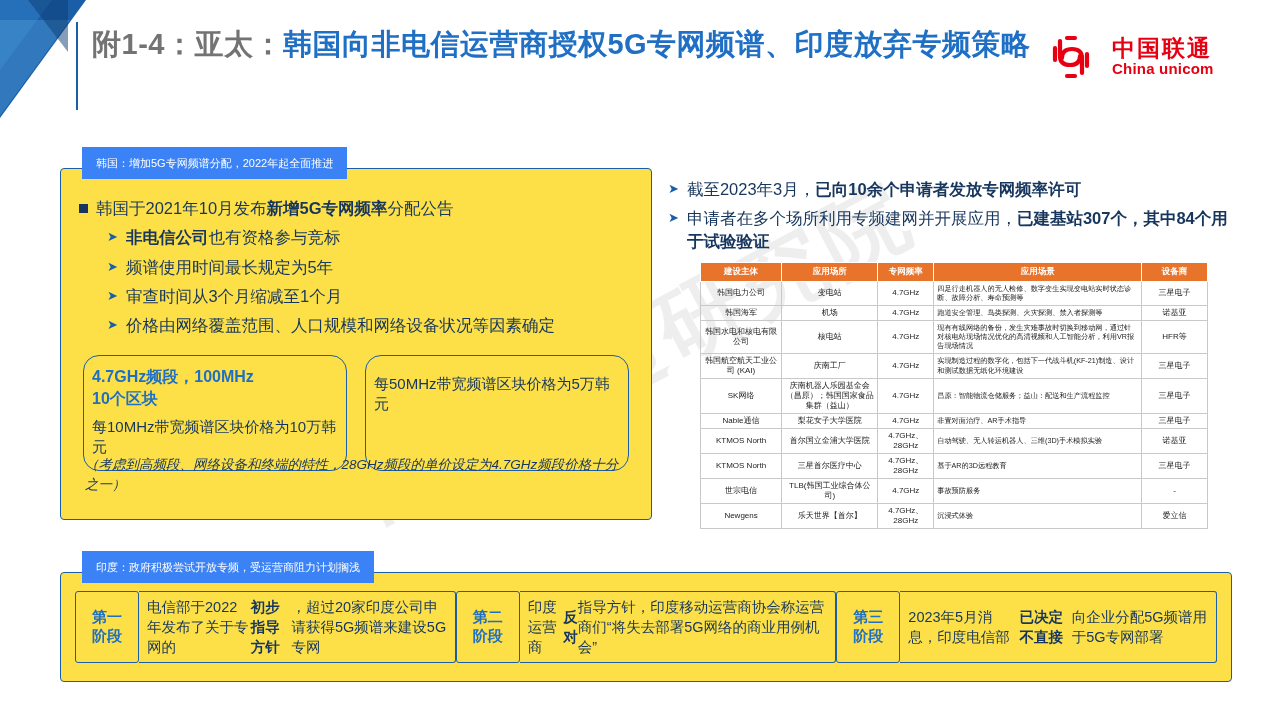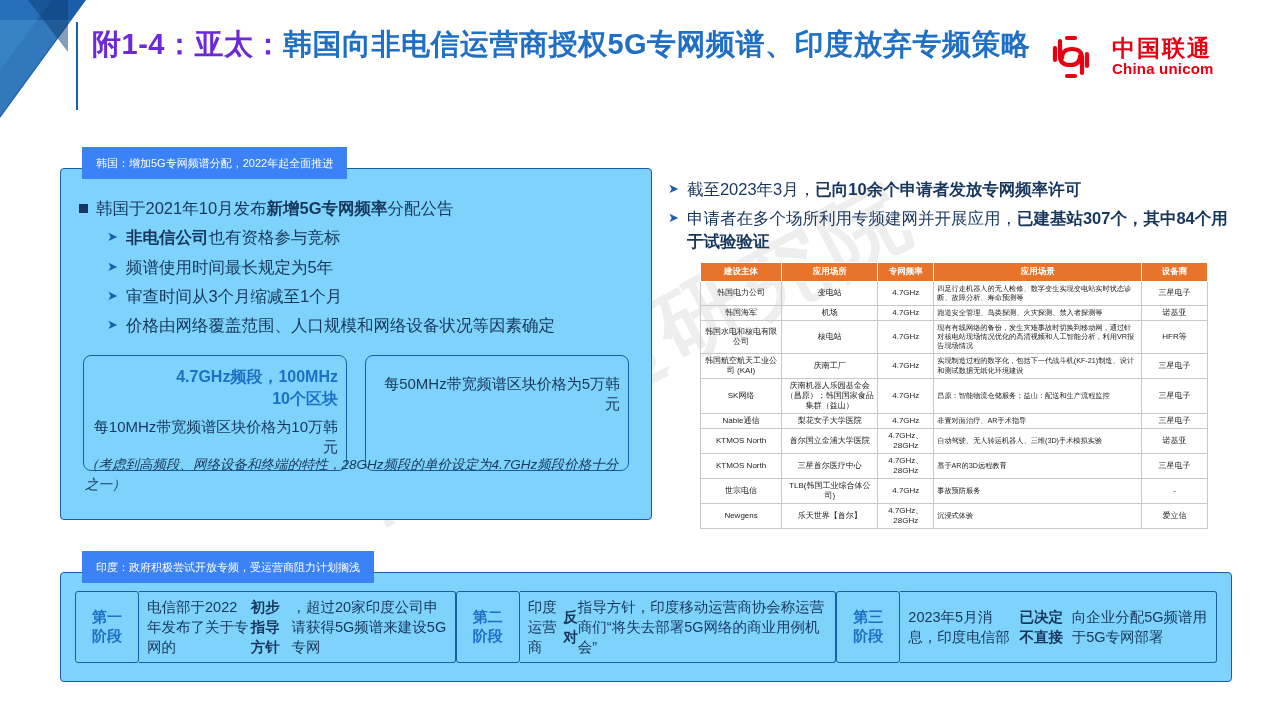--- a/index.html
+++ b/index.html
@@ -62,21 +62,21 @@
   .title {
     position: absolute;
     left: 92px;
     top: 24px;
     width: 950px;
     font-size: 29px;
     font-weight: bold;
     line-height: 1.38;
     letter-spacing: .5px;
   }
-  .title .t-dark { color: #6d28d9; }
+  .title .t-dark { color: #737373; }
   .title .t-blue { color: #1f6fc4; }
   .logo {
     position: absolute;
     right: 22px;
     top: 26px;
     width: 215px;
     height: 62px;
     display: flex;
     align-items: center;
   }
@@ -112,21 +112,21 @@
     transform: rotate(-28deg);
     white-space: nowrap;
     pointer-events: none;
     letter-spacing: 6px;
   }
   
   .panel {
     position: absolute;
     border: 1.5px solid #1b5ea8;
     border-radius: 4px;
-    background: #7dd3fc;
+    background: #fde047;
   }
   .panel-head {
     position: absolute;
     background: #3b82f6;
     color: #fff;
     font-weight: normal;
     font-size: 11px;
     display: flex;
     align-items: center;
     justify-content: center;
@@ -174,24 +174,24 @@
   .boxes {
     position: absolute;
     left: 22px;
     top: 186px;
     width: 548px;
     display: flex;
     gap: 18px;
   }
   .freq-box {
     border: 1.5px solid #1b5ea8;
-    border-radius: 8px;
+    border-radius: 16px;
     width: 246px;
     padding: 10px 8px 12px;
-    text-align: right;
+    text-align: left;
   }
   .freq-title {
     font-size: 16px;
     font-weight: bold;
     color: #1f6fc4;
     line-height: 1.35;
   }
   .freq-body {
     margin-top: 8px;
     font-size: 15px;

